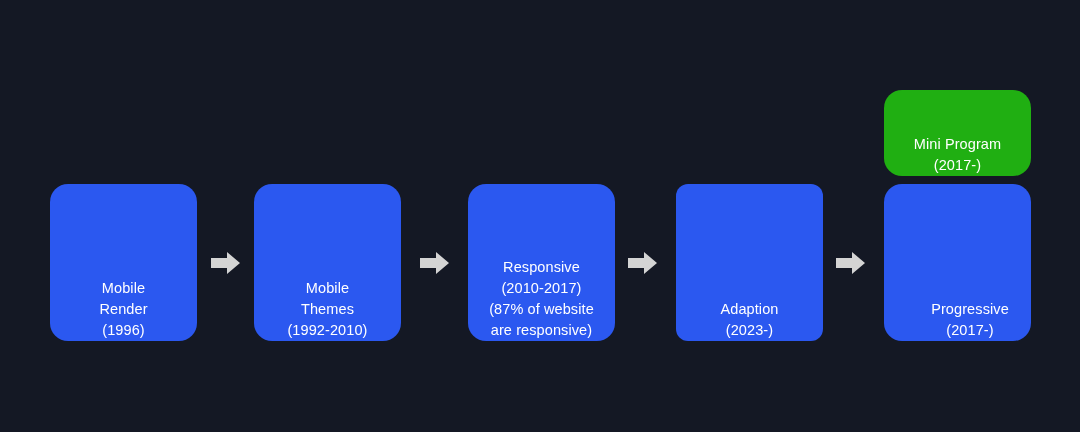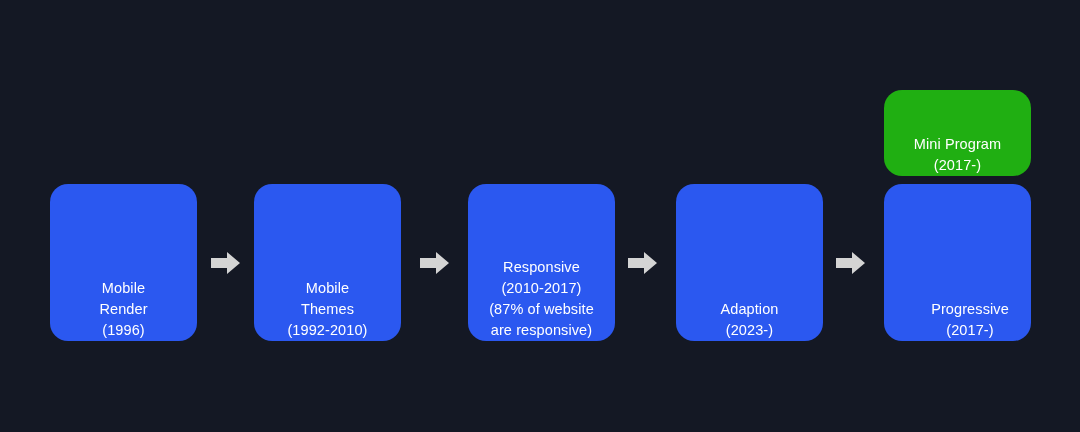--- a/index.html
+++ b/index.html
@@ -44,21 +44,21 @@
 
   
   .row-node {
     top: 184px;
     width: 147px;
     height: 157px;
   }
   .node-1 { left: 50px;  }
   .node-2 { left: 254px; }
   .node-3 { left: 468px; }
-  .node-4 { left: 676px; }
+  .node-4 { left: 676px; border-radius: 12px; }
   .node-5 { left: 884px; padding-left: 25px; }
 
   
   .node-accent-top {
     left: 884px;
     top: 90px;
     width: 147px;
     height: 86px;
   }
 

